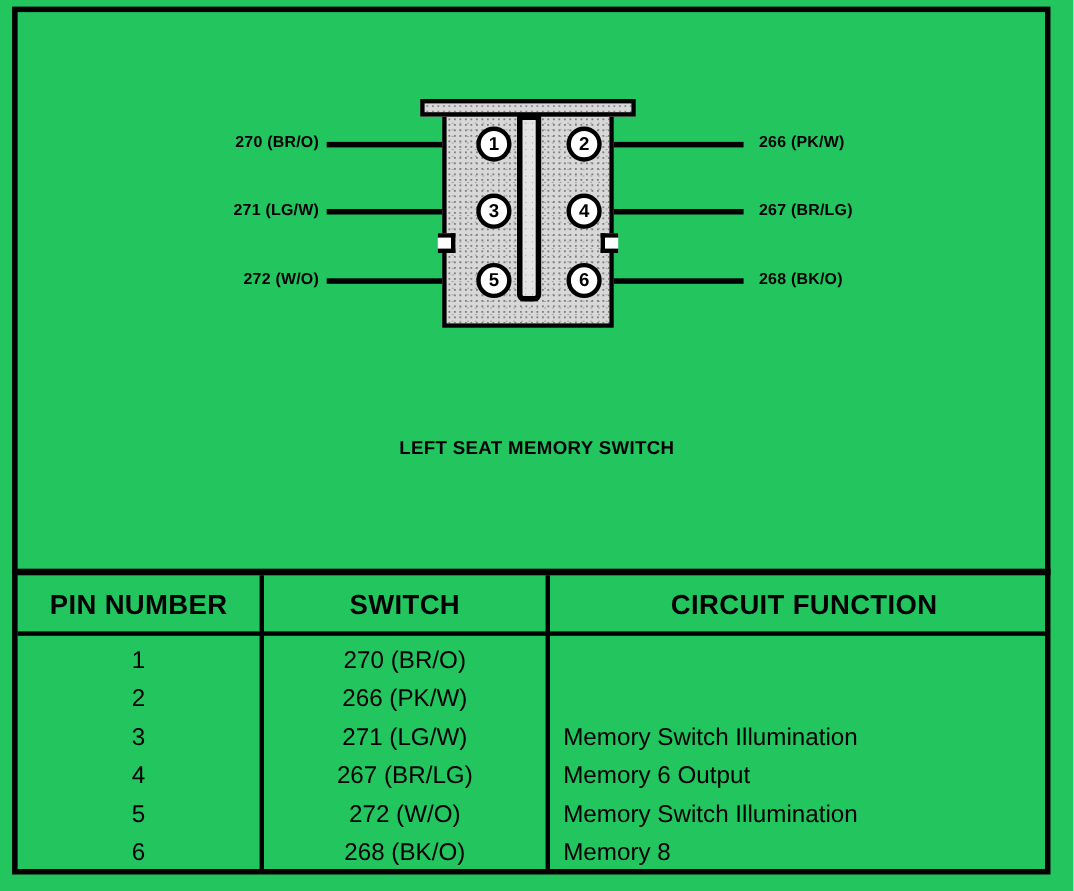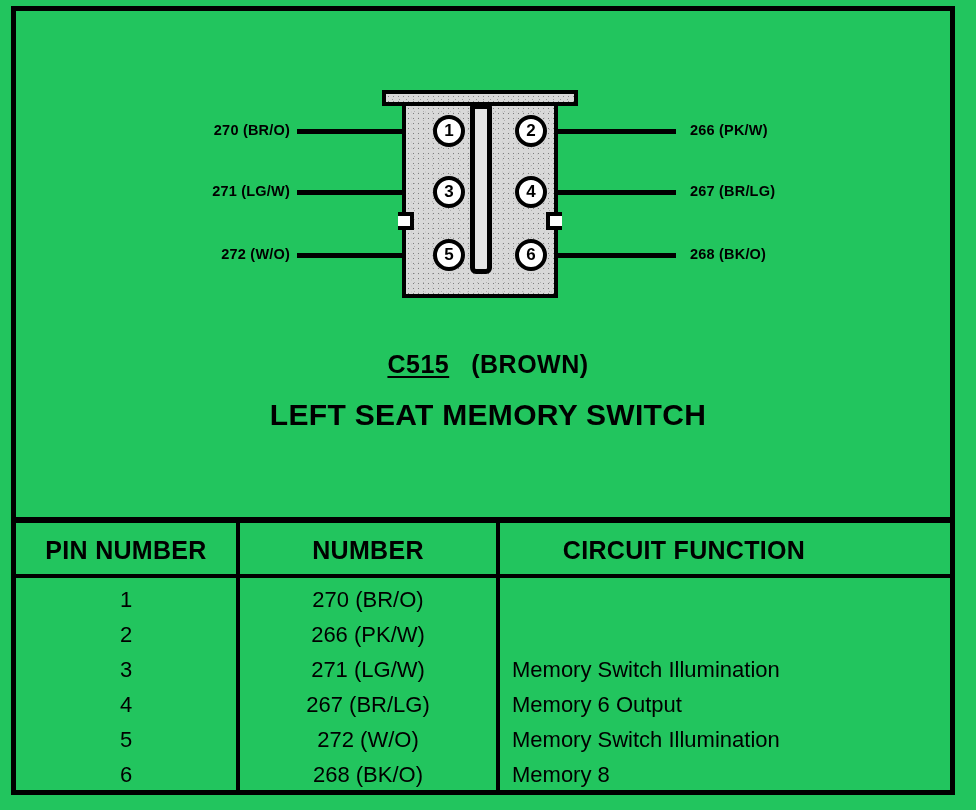--- a/index.html
+++ b/index.html
@@ -176,21 +176,21 @@
     text-underline-offset: 3px;
   }
   .caption-connector .colour { margin-left: 22px; }
 
   .caption-name {
     position: absolute;
     left: 0;
     top: 398px;
     width: 976px;
     text-align: center;
-    font-size: 30px;
+    font-size: 17px;
     font-weight: bold;
     color: #000000;
     letter-spacing: 0.3px;
   }
 
   
   .divider {
     position: absolute;
     left: 11px;
     top: 517px;
@@ -232,21 +232,21 @@
     height: 34px;
     line-height: 34px;
     font-size: 25px;
     font-weight: bold;
     color: #000000;
     text-align: center;
     letter-spacing: 0.3px;
   }
   .th.h1 { left: 0px;   width: 220px; }
   .th.h2 { left: 224px; width: 256px; }
-  .th.h3 { left: 484px; width: 368px; }
+  .th.h3 { left: 484px; width: 368px; padding-left: 47px; }
 
   .rows {
     position: absolute;
     left: 0;
     top: 60px;
     width: 934px;
   }
   .row {
     position: relative;
     height: 35px;
@@ -298,35 +298,32 @@
       <div class="slot"></div>
 
       <div class="pin" style="left:51px;  top:25px;">1</div>
       <div class="pin" style="left:133px; top:25px;">2</div>
       <div class="pin" style="left:51px;  top:86px;">3</div>
       <div class="pin" style="left:133px; top:86px;">4</div>
       <div class="pin" style="left:51px;  top:149px;">5</div>
       <div class="pin" style="left:133px; top:149px;">6</div>
     </div>
 
-    <div class="caption-connector">
-      <span class="code">C515</span><span class="colour">(BROWN)</span>
-    </div>
     <div class="caption-name">LEFT SEAT MEMORY SWITCH</div>
   </div>
 
   <div class="divider"></div>
 
   <div class="pin-table">
     <div class="col-line c1"></div>
     <div class="col-line c2"></div>
     <div class="head-line"></div>
 
     <div class="th h1">PIN NUMBER</div>
-    <div class="th h2">NUMBER</div>
+    <div class="th h2">SWITCH</div>
     <div class="th h3">CIRCUIT FUNCTION</div>
 
     <div class="rows">
       <div class="row">
         <div class="cell pin-no">1</div>
         <div class="cell circuit">270 (BR/O)</div>
       </div>
       <div class="row">
         <div class="cell pin-no">2</div>
         <div class="cell circuit">266 (PK/W)</div>

